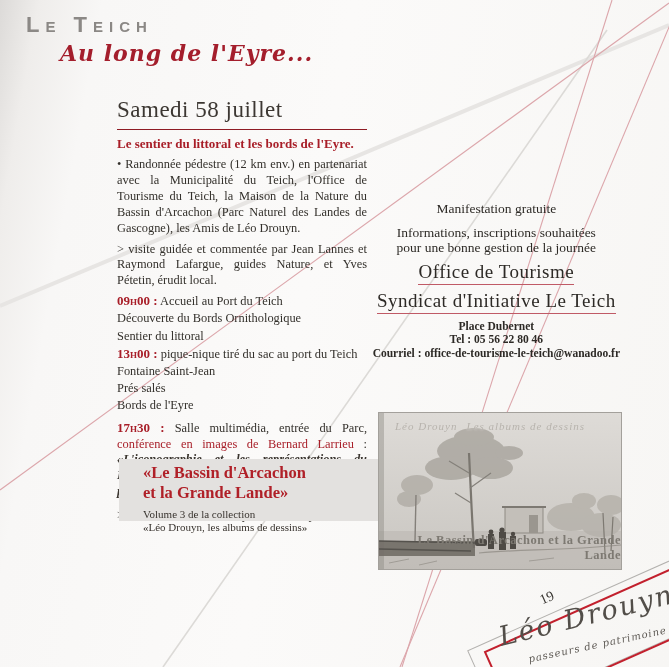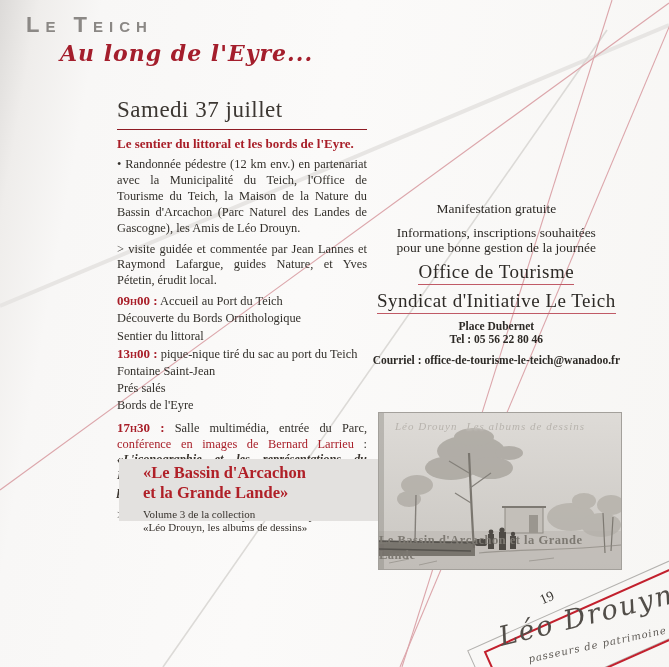--- a/index.html
+++ b/index.html
@@ -49,40 +49,40 @@
   .free{font-size:13.5px;margin-bottom:9px;}
   .info{font-size:13.5px;line-height:14.8px;}
   .office-line{margin-top:5px;}
   .office,.syndicat{
     display:inline-block;font-size:19px;letter-spacing:0.5px;
     border-bottom:1px solid #c05a66;padding-bottom:1px;
   }
   .syndicat-line{margin-top:5px;}
   .addr{font-size:11.5px;font-weight:bold;margin-top:6px;}
   .phone{font-size:11.5px;font-weight:bold;margin-top:1px;}
-  .email{font-size:11.5px;font-weight:bold;margin-top:9px;}
+  .email{font-size:11.5px;font-weight:bold;margin-top:2px;}
   
   .band{position:absolute;left:119px;top:459px;width:503px;height:62px;background:#e3e1df;z-index:2;}
   .book{position:absolute;left:143px;top:463px;z-index:3;}
   .book-title{font-size:16.5px;font-weight:bold;color:#b02028;line-height:20px;}
   .book-sub{font-size:11px;color:#38332e;line-height:13px;margin-top:5px;}
   
   .figure{
     position:absolute;left:378px;top:412px;width:244px;height:158px;z-index:4;
     border:1px solid #a3a09b;box-sizing:border-box;background:#d4d1cd;
   }
   .fig-labels{
     position:absolute;top:7px;left:0;right:0;z-index:5;
     display:flex;justify-content:space-between;
     padding:0 36px 0 16px;
     font-style:italic;font-size:11px;letter-spacing:1px;color:#b7b3ad;
     text-shadow:0 0 2px #e0ddd9;
   }
   .fig-caption{
-    position:absolute;bottom:6px;left:0;right:0;z-index:5;text-align:left;
+    position:absolute;bottom:6px;left:0;right:0;z-index:5;text-align:right;
     font-size:12.5px;font-weight:bold;color:#7d7972;letter-spacing:0.5px;
   }
   
   .tilt-gray{
     position:absolute;left:470px;top:592px;width:270px;height:70px;z-index:5;
     border:1px solid #b3b1ae;transform:rotate(-24deg);background:transparent;
   }
   .tilt-red{
     position:absolute;left:487px;top:601px;width:230px;height:62px;z-index:6;
     border:2px solid #c2202d;transform:rotate(-24deg);background:transparent;
@@ -112,21 +112,21 @@
     <line x1="163" y1="667" x2="607" y2="30" stroke="#dcdad7" stroke-width="1.6"></line>
     <line x1="402" y1="667" x2="612" y2="0" stroke="#dca6ab" stroke-width="1.1"></line>
     <line x1="400" y1="667" x2="672" y2="20" stroke="#dca6ab" stroke-width="1.1"></line>
     <line x1="0" y1="490" x2="669" y2="3" stroke="#dca6ab" stroke-width="1.1"></line>
   </svg>
 
   <div class="brand">Le Teich</div>
   <div class="tagline">Au long de l'Eyre...</div>
 
   <div class="main-col">
-    <h1 class="date-title">Samedi 37 juillet</h1>
+    <h1 class="date-title">Samedi 58 juillet</h1>
     <div class="lead">Le sentier du littoral et les bords de l'Eyre.</div>
     <p class="para">• Randonnée pédestre (12 km env.) en partenariat avec la Municipalité du Teich, l'Office de Tourisme du Teich, la Maison de la Nature du Bassin d'Arcachon (Parc Naturel des Landes de Gascogne), les Amis de Léo Drouyn.</p>
     <p class="para guides">&gt; visite guidée et commentée par Jean Lannes et Raymond Lafargue, guides Nature, et Yves Pétetin, érudit local.</p>
 
     <div class="sched">
       <div class="sched-line">
         <span class="time">09h00 :</span>
         <span>Accueil au Port du Teich</span>
       </div>
       <div class="sched-line">Découverte du Bords Ornithologique</div>

